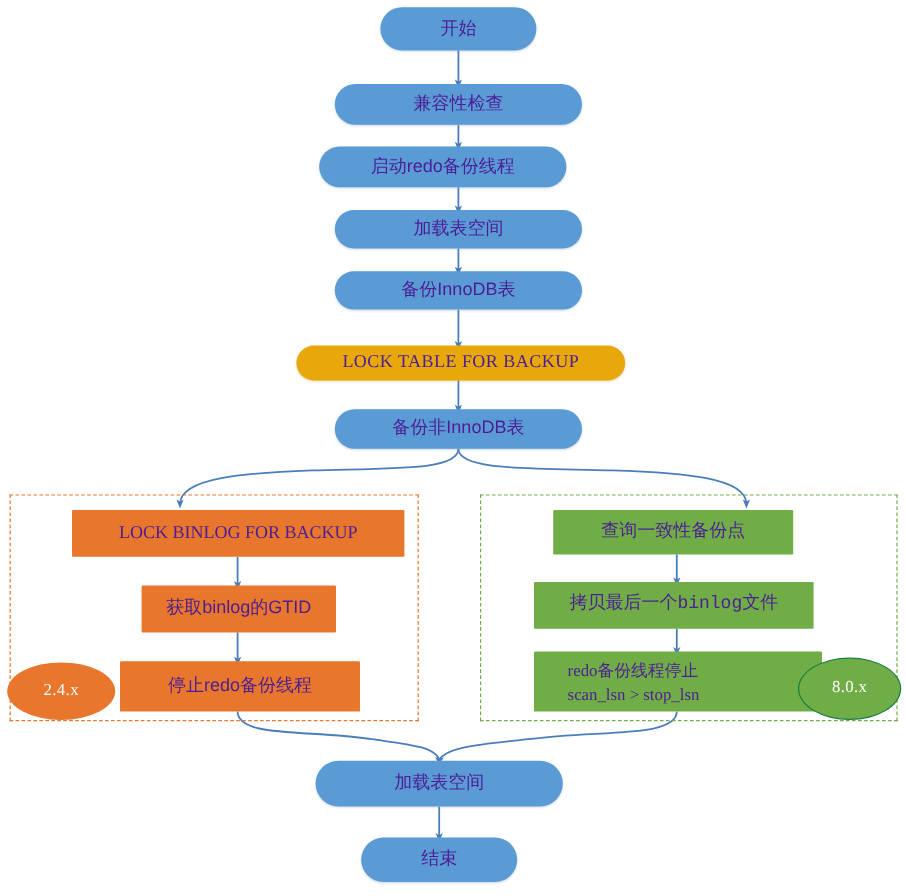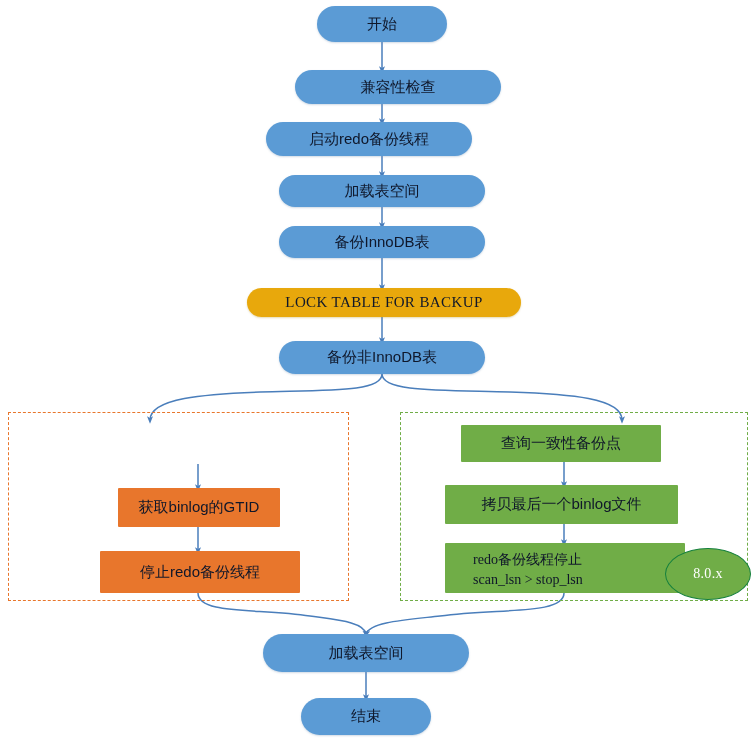--- a/index.html
+++ b/index.html
@@ -25,21 +25,21 @@
     height: 747px;
     pointer-events: none;
   }
   .node {
     position: absolute;
     box-sizing: border-box;
     display: flex;
     align-items: center;
     justify-content: center;
     text-align: center;
-    color: #0f172a;
+    color: #4c1d95;
     line-height: 1.25;
     z-index: 3;
   }
   
   .pill {
     background: #5b9bd5;
     border-radius: 999px;
     font-size: 15px;
     box-shadow: 0 1px 2px rgba(120,150,180,0.35);
   }
@@ -144,41 +144,43 @@
 
       <line x1="366" y1="672" x2="366" y2="698"></line>
     </g>
   </svg>
 
   <div class="group-box group-left" style="left:8px; top:412px; width:341px; height:189px;"></div>
   <div class="group-box group-right" style="left:400px; top:412px; width:348px; height:189px;"></div>
 
   <div class="node pill" style="left:317px; top:6px; width:130px; height:36px;">开始</div>
 
-  <div class="node pill" style="left:295px; top:70px; width:206px; height:34px;">兼容性检查</div>
+  <div class="node pill" style="left:279px; top:70px; width:206px; height:34px;">兼容性检查</div>
 
   <div class="node pill" style="left:266px; top:122px; width:206px; height:34px;">启动redo备份线程</div>
 
   <div class="node pill" style="left:279px; top:175px; width:206px; height:32px;">加载表空间</div>
 
   <div class="node pill" style="left:279px; top:226px; width:206px; height:32px;">备份InnoDB表</div>
 
   <div class="node pill-amber serif" style="left:247px; top:288px; width:274px; height:29px;">LOCK TABLE FOR BACKUP</div>
 
   <div class="node pill" style="left:279px; top:341px; width:206px; height:33px;">备份非InnoDB表</div>
 
+  <div class="node rect-orange serif" style="left:60px; top:425px; width:277px; height:39px;">LOCK BINLOG FOR BACKUP</div>
 
   <div class="node rect-orange" style="left:118px; top:488px; width:162px; height:39px;">获取binlog的GTID</div>
 
   <div class="node rect-orange" style="left:100px; top:551px; width:200px; height:42px;">停止redo备份线程</div>
 
+  <div class="badge badge-orange serif" style="left:6px; top:552px; width:90px; height:48px;">2.4.x</div>
 
   <div class="node rect-green" style="left:461px; top:425px; width:200px; height:37px;">查询一致性备份点</div>
 
-  <div class="node rect-green" style="left:445px; top:485px; width:233px; height:39px;">拷贝最后一个binlog文件</div>
+  <div class="node rect-green" style="left:445px; top:485px; width:233px; height:39px;font-family:Liberation Mono, monospace;">拷贝最后一个binlog文件</div>
 
   <div class="node rect-green two-line serif" style="left:445px; top:543px; width:240px; height:50px;">
     <div>redo备份线程停止</div>
     <div>scan_lsn &gt; stop_lsn</div>
   </div>
 
   <div class="badge badge-green serif" style="left:665px; top:548px; width:84px; height:50px;">8.0.x</div>
 
   <div class="node pill" style="left:263px; top:634px; width:206px; height:38px;">加载表空间</div>
 

